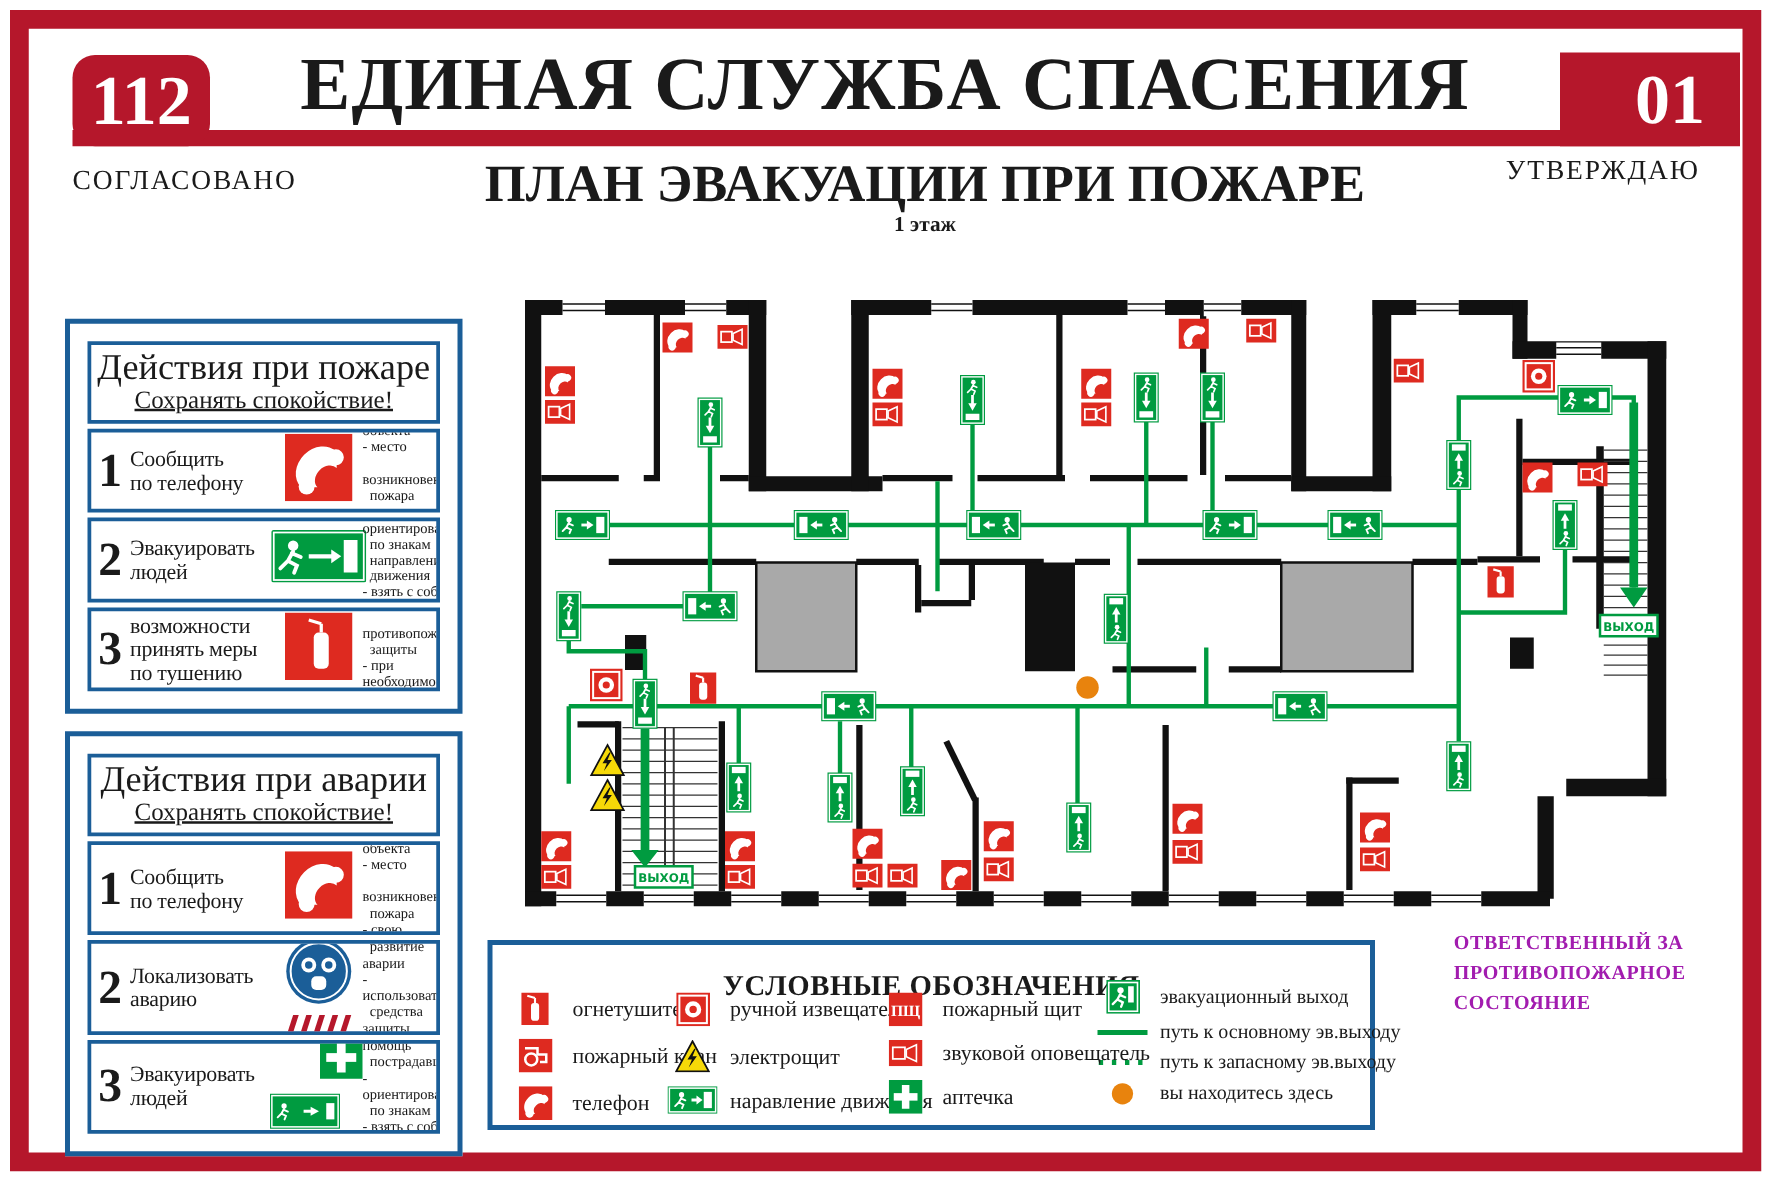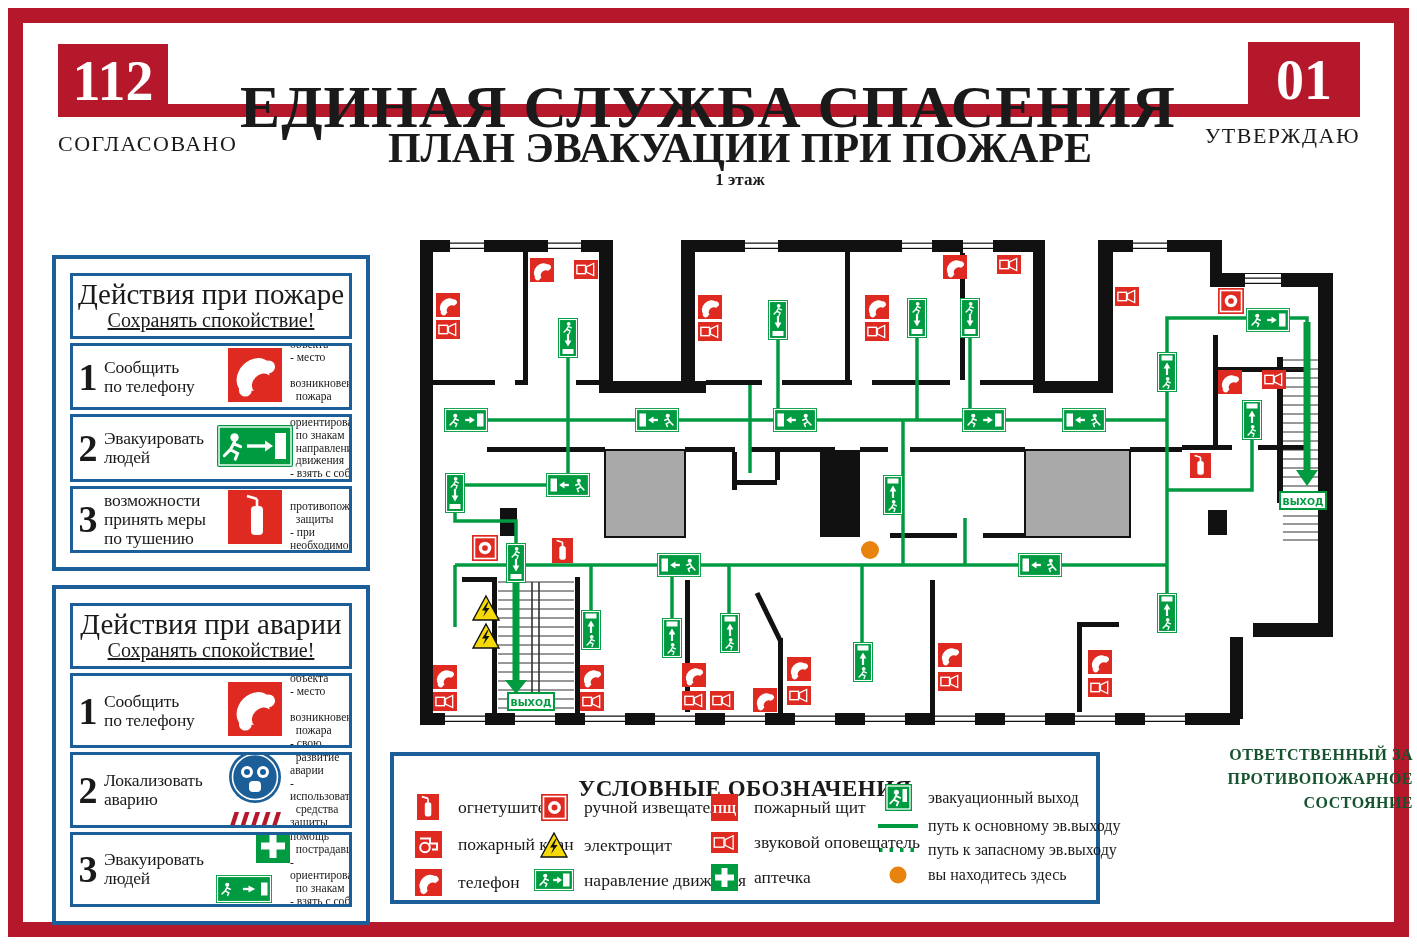--- a/index.html
+++ b/index.html
@@ -3,25 +3,25 @@
 <meta charset="utf-8">
 <style>
   html,body{margin:0;padding:0;background:#fff;}
   .page{position:relative;width:1417px;height:945px;background:#fff;overflow:hidden;
         font-family:"Liberation Serif","DejaVu Serif",serif;color:#1a1a1a;}
   .frame{position:absolute;left:8px;top:8px;width:1401px;height:929px;
          border:15px solid #b5172b;box-sizing:border-box;}
   
   .numbox{position:absolute;background:#b5172b;color:#fff;font-weight:bold;
           display:flex;align-items:center;justify-content:center;font-size:56px;}
-  .box112{left:58px;top:44px;width:110px;height:73px;}
-  .box01{left:1248px;top:42px;width:112px;height:75px;}
+  .box112{left:58px;top:44px;width:110px;height:73px;border-radius:18px;}
+  .box01{left:1248px;top:42px;width:112px;height:75px;padding-left:32px;}
   .redstrip{position:absolute;left:58px;top:104px;width:1302px;height:13px;background:#b5172b;}
   .maintitle{position:absolute;left:168px;top:33px;width:1080px;text-align:center;
-             font-weight:bold;font-size:60px;letter-spacing:1px;white-space:nowrap;margin-top:40px;}
+             font-weight:bold;font-size:60px;letter-spacing:1px;white-space:nowrap;}
   .agreed{position:absolute;left:58px;top:131px;font-size:22px;letter-spacing:1.5px;}
   .approved{position:absolute;right:57px;top:123px;font-size:22px;letter-spacing:1.5px;}
   .plantitle{position:absolute;left:300px;top:124px;width:880px;text-align:center;
              font-weight:bold;font-size:42px;}
   .floorlbl{position:absolute;left:300px;top:170px;width:880px;text-align:center;
             font-weight:bold;font-size:17px;}
   
   .panel{position:absolute;left:52px;width:318px;border:4px solid #1b5e98;background:#fff;
          box-sizing:border-box;padding:14px;display:flex;flex-direction:column;gap:4px;}
   #panel-fire{top:255px;height:316px;}
@@ -41,22 +41,22 @@
   .ltitle{text-align:center;font-weight:bold;font-size:23px;margin-top:20px;letter-spacing:0.5px;}
   .lcol{position:absolute;display:flex;flex-direction:column;}
   .litem{display:flex;align-items:center;gap:8px;font-size:17.5px;white-space:nowrap;}
   .lico{flex:none;width:44px;display:flex;justify-content:center;align-items:center;}
   #lcol1{left:12px;top:38px;gap:11px;}
   #lcol2{left:138px;top:38px;gap:11px;}
   #lcol3{left:308px;top:38px;gap:11px;}
   #lcol4{left:482px;top:28px;gap:6px;}
   #lcol4 .litem{font-size:16px;}
   
-  .responsible{position:absolute;left:1163px;top:743px;width:250px;text-align:right;
-               color:#14532d;font-weight:bold;font-size:16px;line-height:1.5;
+  .responsible{position:absolute;left:1163px;top:743px;width:250px;text-align:left;
+               color:#a21caf;font-weight:bold;font-size:16px;line-height:1.5;
                letter-spacing:0.5px;white-space:pre-line;}
   
   #plan{position:absolute;left:420px;top:230px;}
 </style>
 </head>
 <body>
 
 <div class="page">
   <div class="frame"></div>
 

